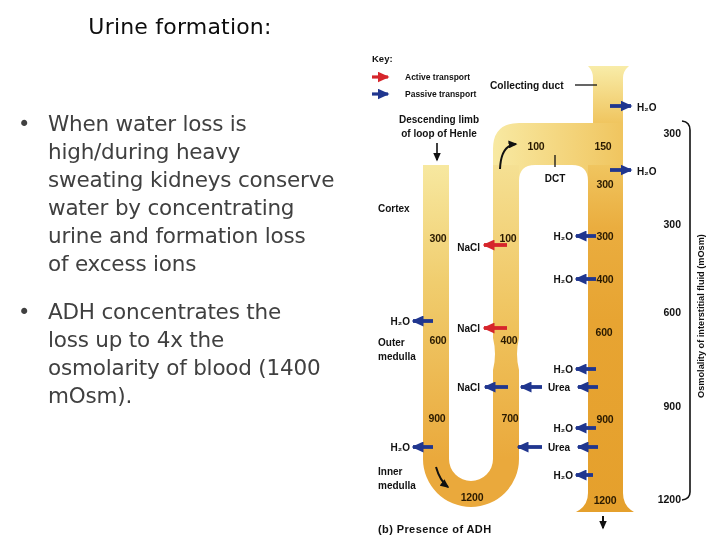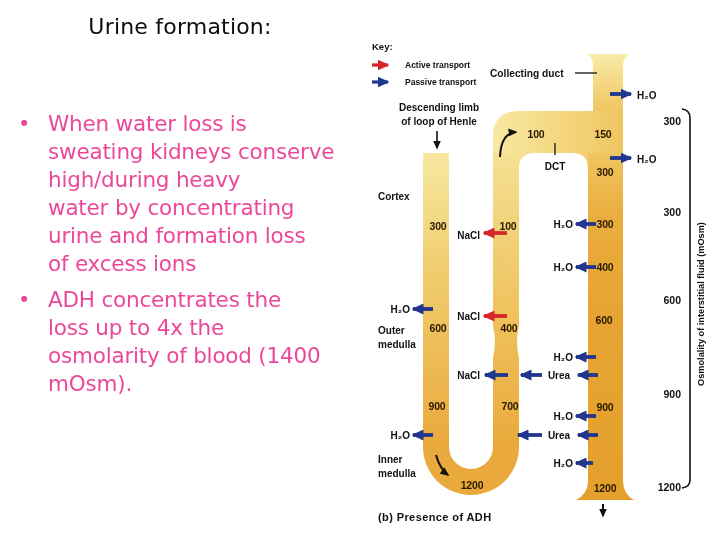--- a/index.html
+++ b/index.html
@@ -4,25 +4,25 @@
 <style>
   html,body{margin:0;padding:0;background:#fff;}
   #page{position:relative;width:720px;height:539px;background:#fff;overflow:hidden;
         font-family:"DejaVu Sans",sans-serif;color:#111;}
   
   .slide-text{position:absolute;left:0;top:0;width:360px;height:539px;}
   .title{position:absolute;top:6px;left:10px;width:340px;text-align:center;
          font-size:22px;line-height:42px;letter-spacing:.2px;color:#0d0d0d;}
   .bullets{position:absolute;top:110px;left:14px;width:346px;}
   .bullet{position:relative;padding-left:34px;font-size:21.5px;line-height:28px;
-          letter-spacing:-.2px;color:#ec4899;}
+          letter-spacing:-.2px;color:#404040;}
   .bullet::before{content:"\2022";position:absolute;left:4px;top:0;font-size:21px;}
-  .bullet + .bullet{margin-top:8px;}
+  .bullet + .bullet{margin-top:20px;}
   
-  .diagram{position:absolute;left:360px;top:4px;width:360px;height:468px;}
+  .diagram{position:absolute;left:360px;top:16px;width:360px;height:468px;}
   svg text{font-family:"Liberation Sans","DejaVu Sans",sans-serif;fill:#111;}
   .lab{font-weight:bold;font-size:10px;}
   .lab-s{font-weight:bold;font-size:8.5px;}
   .num{font-weight:bold;font-size:10.5px;fill:#2a1a00;letter-spacing:-.2px;}
   .mol{font-weight:bold;font-size:10px;}
   .tick{font-weight:bold;font-size:10.5px;}
   .cap{font-weight:bold;font-size:11px;letter-spacing:.4px;}
   .axl{font-weight:bold;font-size:9.2px;}
   .sb{stroke:#20368F;stroke-width:3.8;}
   .sr{stroke:#D6252B;stroke-width:3.8;}
@@ -34,22 +34,22 @@
 
 <div id="page">
 
   <div class="slide-text">
     <div class="title">
       <div>Urine formation:</div>
     </div>
     <div class="bullets">
       <div class="bullet">
         <div>When water loss is</div>
+        <div>high/during heavy</div>
         <div>sweating kidneys conserve</div>
-        <div>high/during heavy</div>
         <div>water by concentrating</div>
         <div>urine and formation loss</div>
         <div>of excess ions</div>
       </div>
       <div class="bullet">
         <div>ADH concentrates the</div>
         <div>loss up to 4x the</div>
         <div>osmolarity of blood (1400</div>
         <div>mOsm).</div>
       </div>

